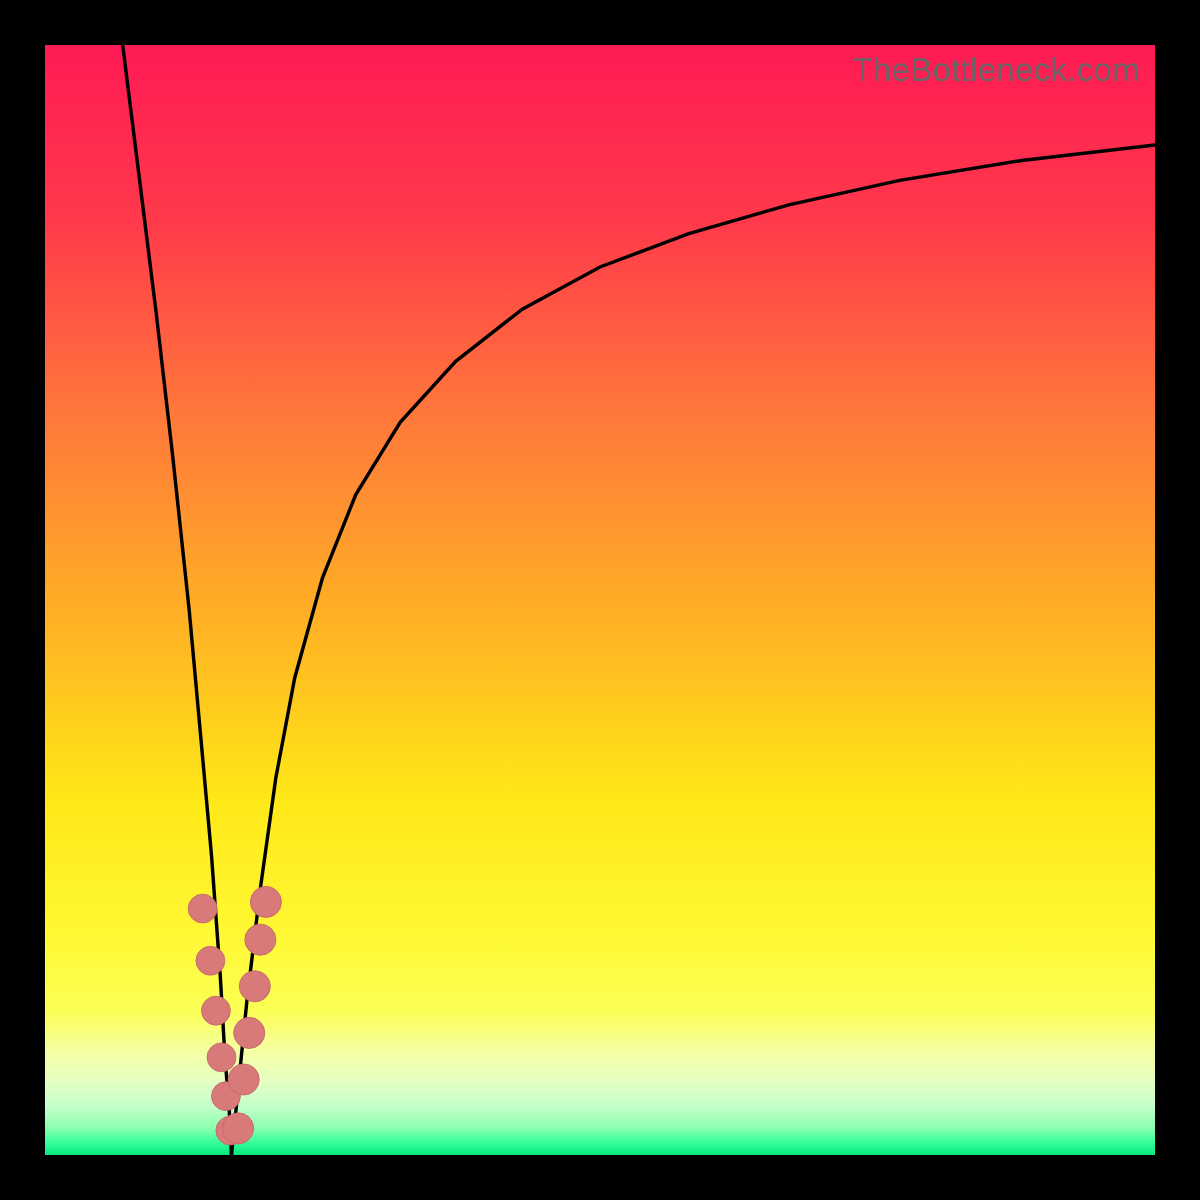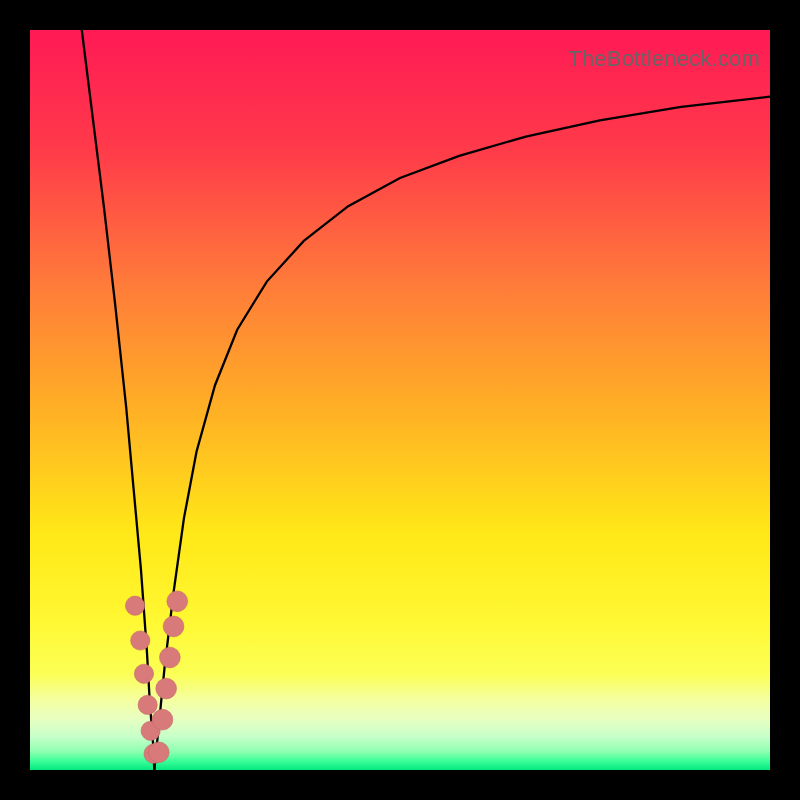--- a/index.html
+++ b/index.html
@@ -31,21 +31,20 @@
   }
   .watermark {
     position: absolute;
     top: 4px;
     right: 10px;
     color: #666;
     font-size: 22px;
     font-weight: 500;
     letter-spacing: 0.2px;
     user-select: none;
-    margin-top: 12px;
   }
   svg.curves {
     position: absolute;
     inset: 0;
   }
 </style>
 </head>
 <body>
 
 <div class="frame">

